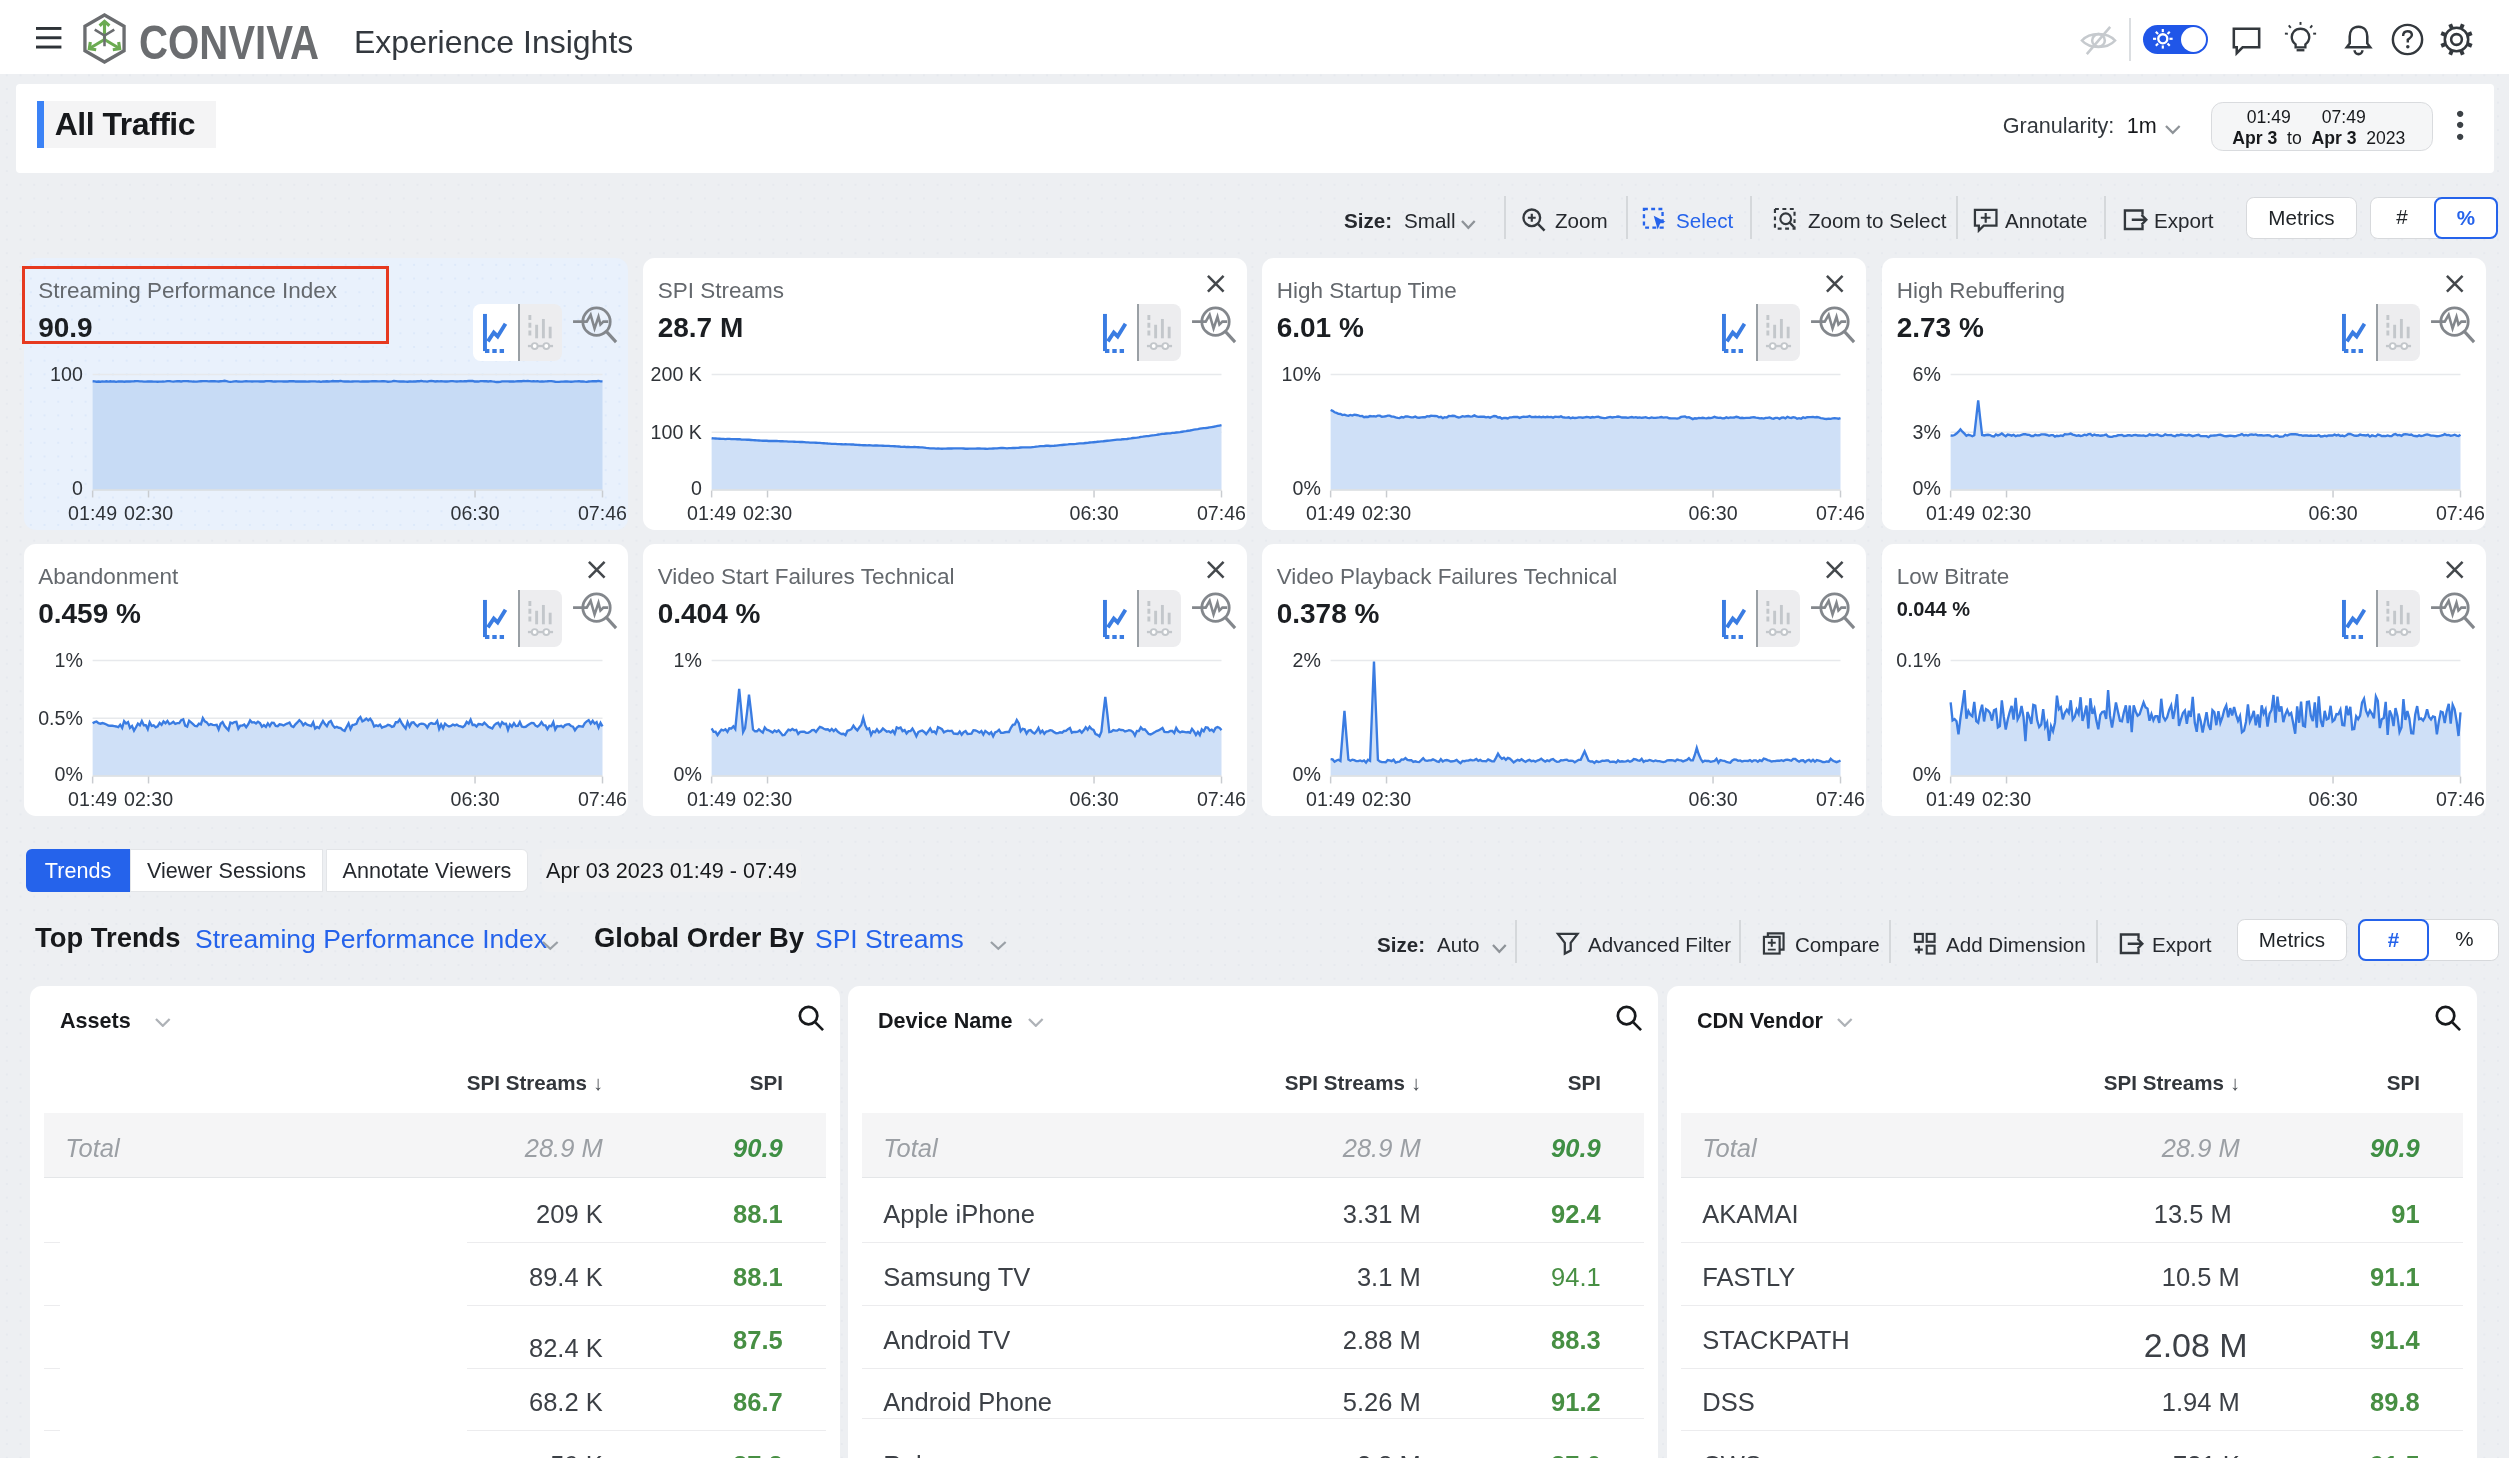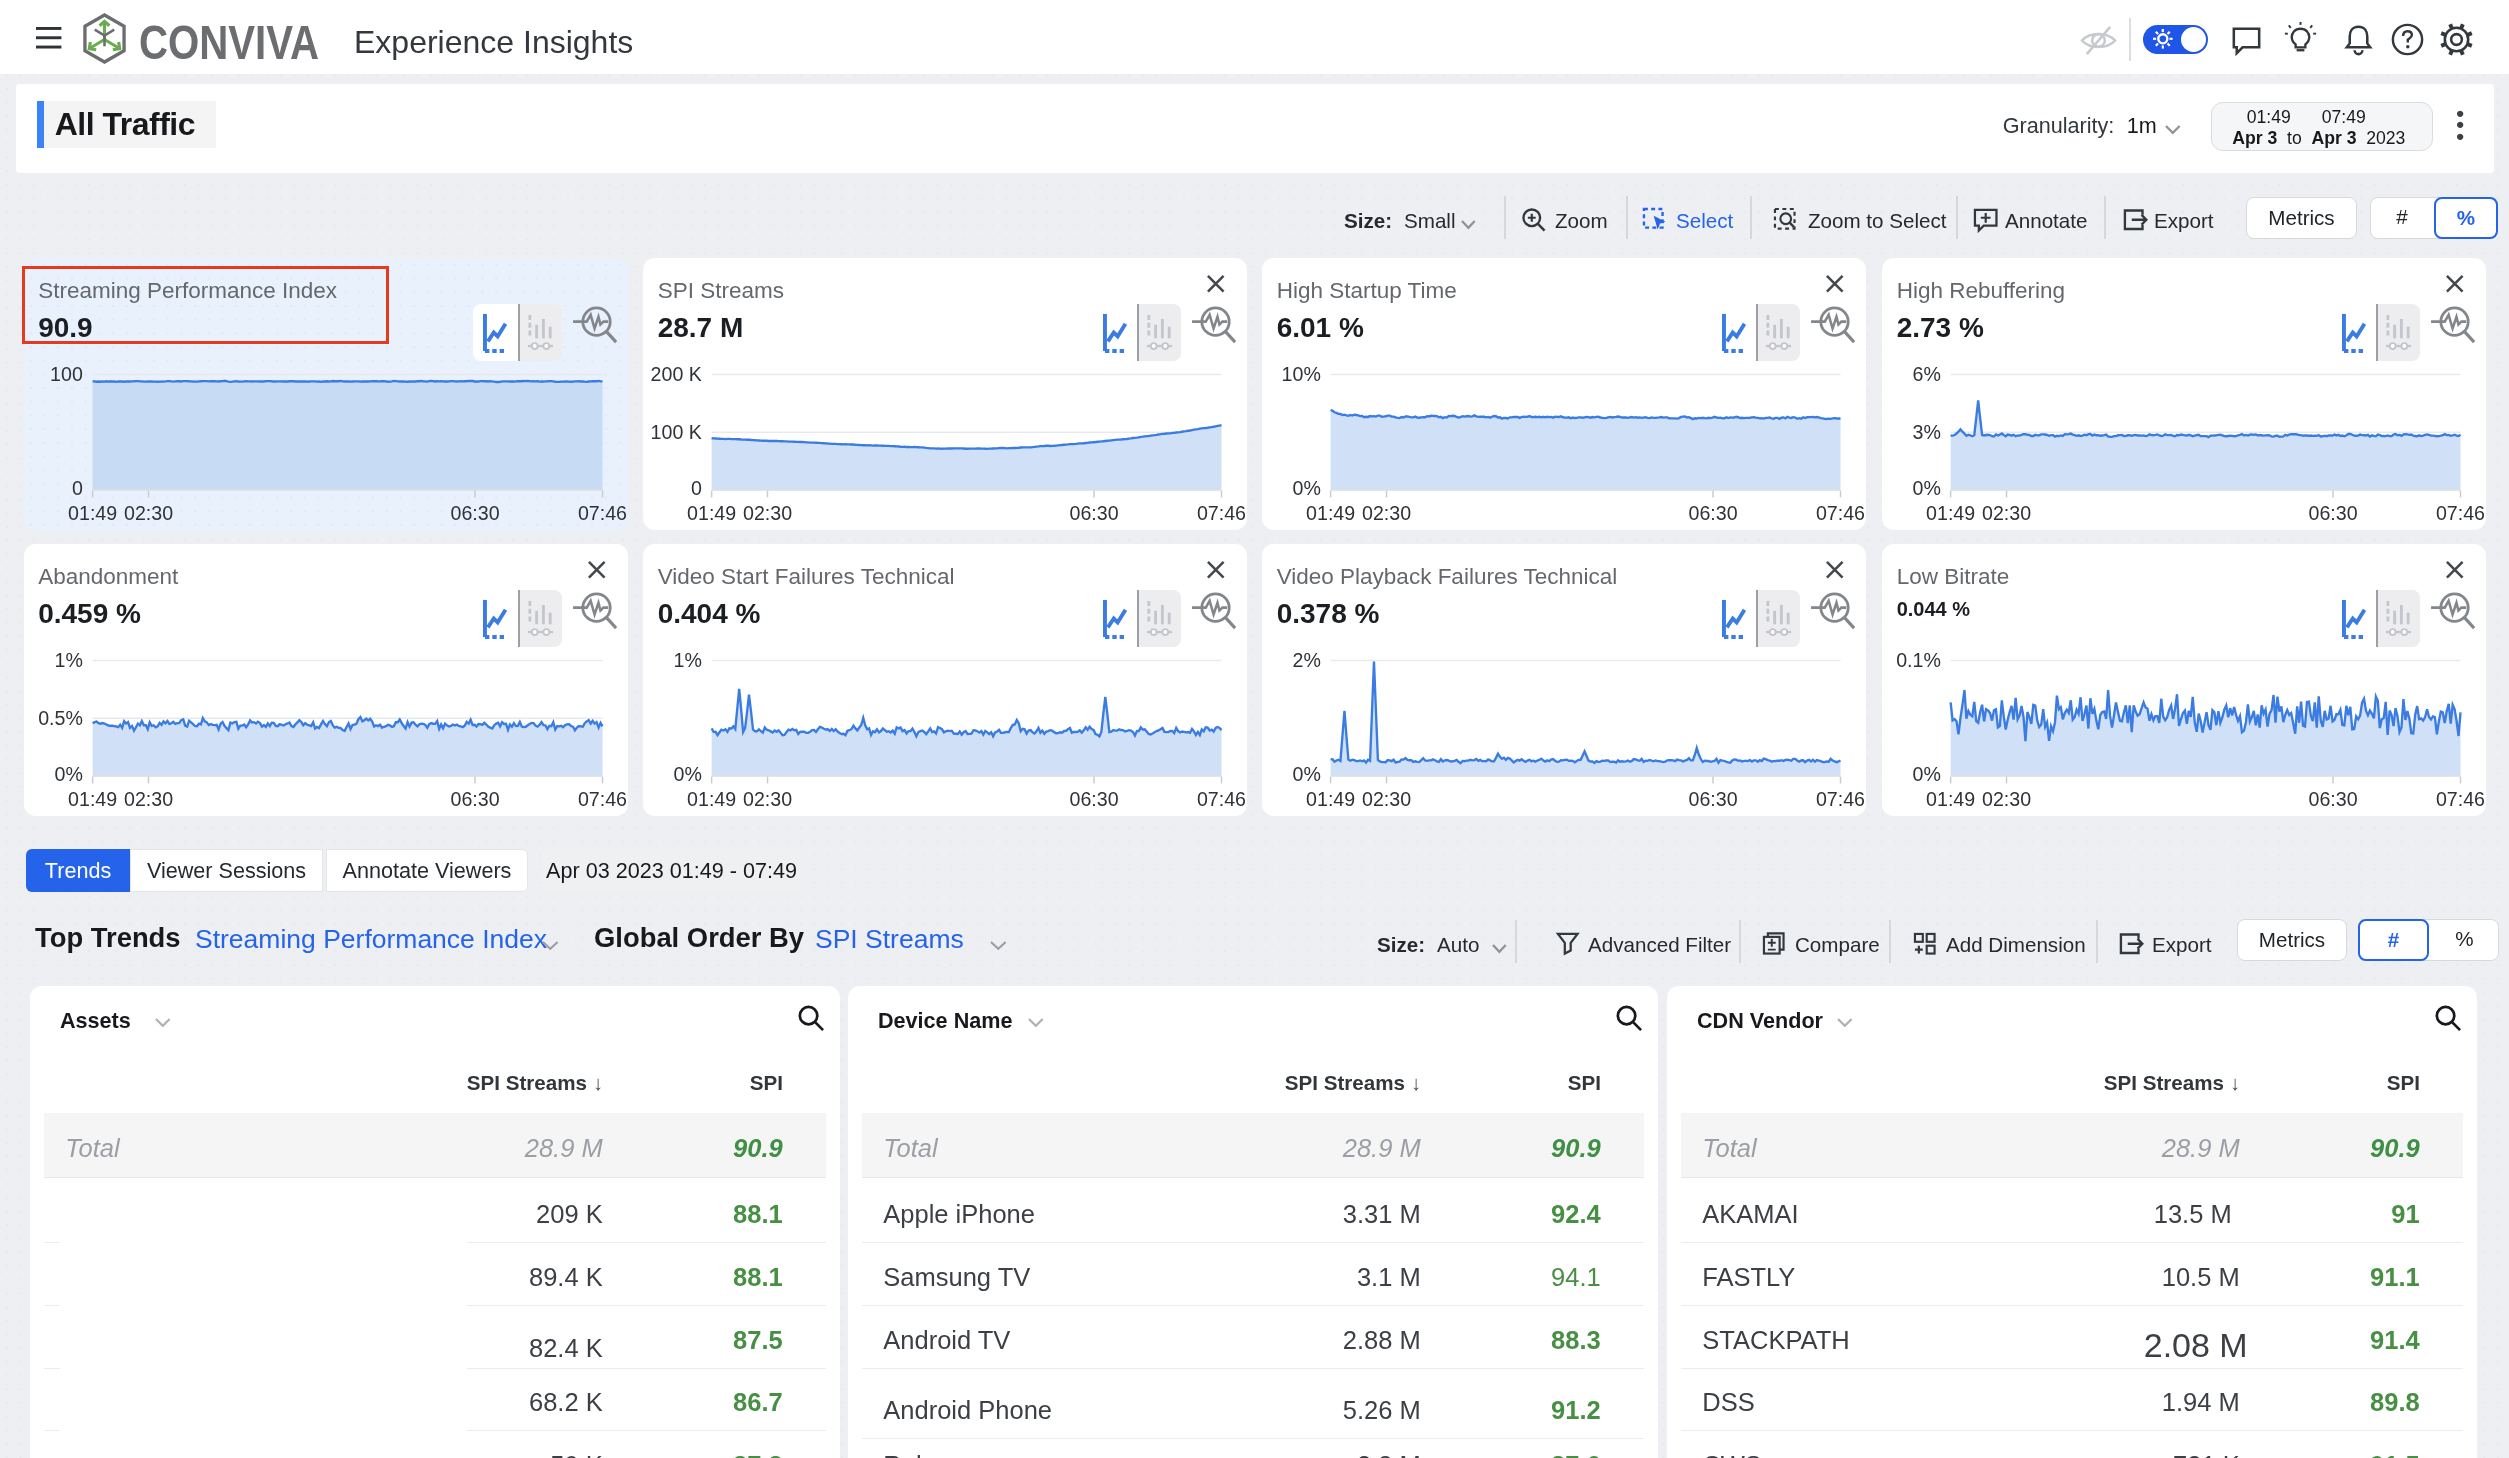--- a/index.html
+++ b/index.html
@@ -700,21 +700,21 @@
   <div style="position:absolute;left:13.7px;top:257px;width:782px;height:63px;border-bottom:1.5px solid #ececee;">
     <div style="position:absolute;left:21.6px;top:19.6px;font-size:25.5px;color:#3c4046;">Samsung TV</div>
     <div style="position:absolute;right:223px;top:19.6px;font-size:25.5px;color:#3c4046;">3.1 M</div>
     <div style="position:absolute;right:43px;top:19.6px;font-size:25.5px;font-weight:normal;color:#478f43;">94.1</div>
   </div>
   <div style="position:absolute;left:13.7px;top:320px;width:782px;height:63px;border-bottom:1.5px solid #ececee;">
     <div style="position:absolute;left:21.6px;top:19.6px;font-size:25.5px;color:#3c4046;">Android TV</div>
     <div style="position:absolute;right:223px;top:19.6px;font-size:25.5px;color:#3c4046;">2.88 M</div>
     <div style="position:absolute;right:43px;top:19.6px;font-size:25.5px;font-weight:bold;color:#478f43;">88.3</div>
   </div>
-  <div style="position:absolute;left:13.7px;top:390px;width:782px;height:63px;border-bottom:1.5px solid #ececee;">
+  <div style="position:absolute;left:13.7px;top:382px;width:782px;height:51px;border-bottom:1.5px solid #ececee;">
     <div style="position:absolute;left:21.6px;top:19.6px;font-size:25.5px;color:#3c4046;">Android Phone</div>
     <div style="position:absolute;right:223px;top:19.6px;font-size:25.5px;color:#3c4046;">5.26 M</div>
     <div style="position:absolute;right:43px;top:19.6px;font-size:25.5px;font-weight:bold;color:#478f43;">91.2</div>
   </div>
   <div style="position:absolute;left:13.7px;top:445px;width:782px;height:63px;">
     <div style="position:absolute;left:21.6px;top:19.6px;font-size:25.5px;color:#3c4046;">Roku</div>
     <div style="position:absolute;right:223px;top:19.6px;font-size:25.5px;color:#3c4046;">2.8 M</div>
     <div style="position:absolute;right:43px;top:19.6px;font-size:25.5px;font-weight:bold;color:#478f43;">87.6</div>
   </div>
 </div>

